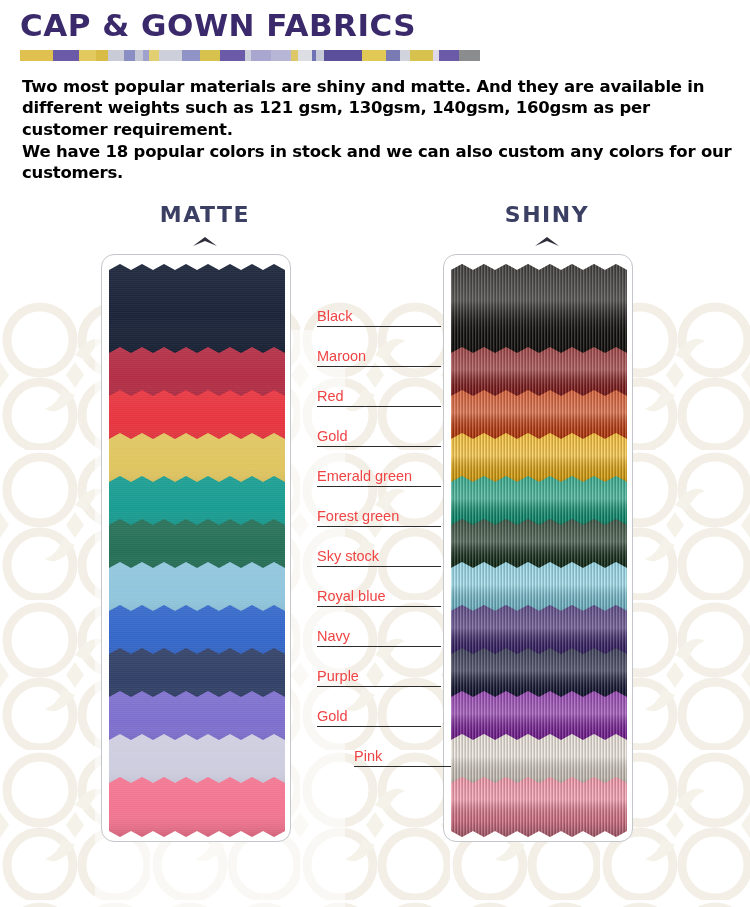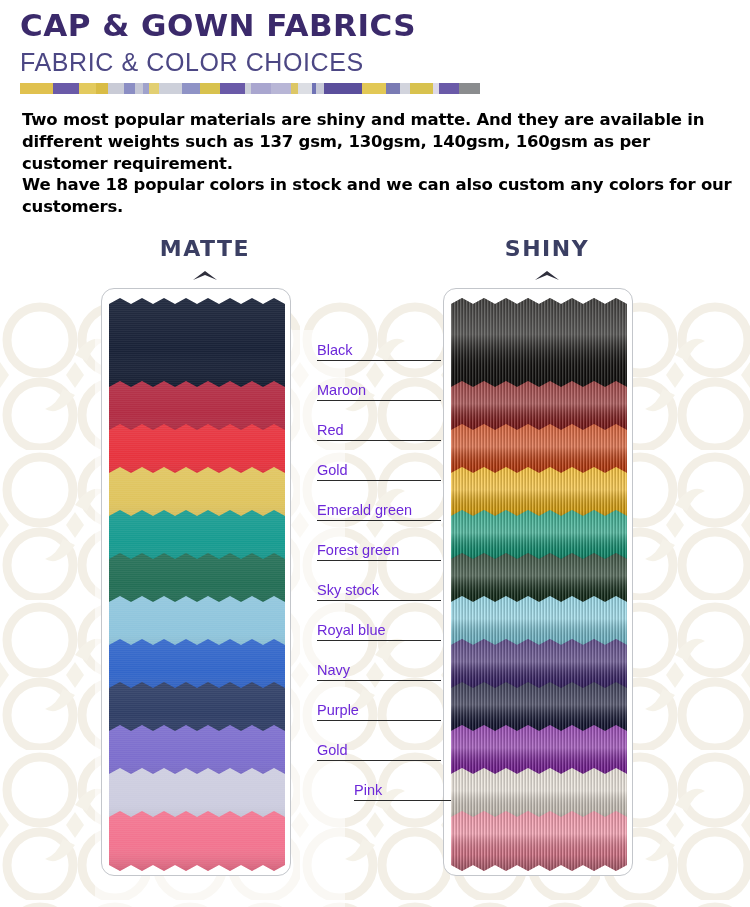--- a/index.html
+++ b/index.html
@@ -142,21 +142,21 @@
     position: absolute;
     left: 0;
     width: 124px;
     border-bottom: 1.6px solid #2b2b2b;
     box-sizing: border-box;
   }
   .label-text {
     display: block;
     font-family: "Liberation Sans", sans-serif;
     font-size: 14.5px;
-    color: #6d28d9;
+    color: #ef4444;
     line-height: 1;
     padding-bottom: 3px;
     white-space: nowrap;
   }
 </style>
 </head>
 <body>
 
 <div id="bg-watermark">
   <svg viewBox="0 0 750 907" xmlns="http://www.w3.org/2000/svg">
@@ -180,21 +180,20 @@
     <rect x="0" y="0" width="750" height="907" fill="#ffffff"></rect>
     <rect x="0" y="300" width="750" height="607" fill="url(#damask)" opacity="0.75"></rect>
     <rect x="95" y="330" width="250" height="577" fill="#ffffff" opacity="0.55"></rect>
   </svg>
 </div>
 
 <div id="page">
 
   <div id="header">
     <h1 id="brand-title">CAP &amp; GOWN FABRICS</h1>
-    <h2 id="brand-subtitle">FABRIC &amp; COLOR CHOICES</h2>
     <div id="accent-bar">
         <i style="background: rgb(224, 193, 79); width: 7.23684%;"></i>
         <i style="background: rgb(106, 90, 168); width: 5.59211%;"></i>
         <i style="background: rgb(227, 202, 94); width: 3.61842%;"></i>
         <i style="background: rgb(217, 188, 69); width: 2.63158%;"></i>
         <i style="background: rgb(201, 203, 214); width: 3.61842%;"></i>
         <i style="background: rgb(139, 142, 196); width: 2.30263%;"></i>
         <i style="background: rgb(198, 200, 214); width: 1.64474%;"></i>
         <i style="background: rgb(159, 162, 204); width: 1.31579%;"></i>
         <i style="background: rgb(226, 207, 114); width: 2.30263%;"></i>
@@ -214,21 +213,21 @@
         <i style="background: rgb(122, 123, 180); width: 2.96053%;"></i>
         <i style="background: rgb(210, 212, 221); width: 2.30263%;"></i>
         <i style="background: rgb(216, 194, 78); width: 4.93421%;"></i>
         <i style="background: rgb(221, 217, 232); width: 1.31579%;"></i>
         <i style="background: rgb(106, 90, 168); width: 4.27632%;"></i>
         <i style="background: rgb(138, 140, 142); width: 4.60526%;"></i>
       </div>
   </div>
 
   <div id="intro">
-    <p>Two most popular materials are shiny and matte. And they are available in different weights such as 137 gsm, 130gsm, 140gsm, 160gsm as per customer requirement.</p>
+    <p>Two most popular materials are shiny and matte. And they are available in different weights such as 121 gsm, 130gsm, 140gsm, 160gsm as per customer requirement.</p>
     <p>We have 18 popular colors in stock and we can also custom any colors for our customers.</p>
   </div>
 
   <div id="swatch-area">
 
     <div class="col-heading" id="heading-matte">MATTE</div>
     <div class="col-heading" id="heading-shiny">SHINY</div>
 
     <svg class="caret" id="caret-matte" viewBox="0 0 28 12">
         <path d="M2 11 L14 2 L26 11 L14 6 Z" fill="#2f2f3c"></path>

